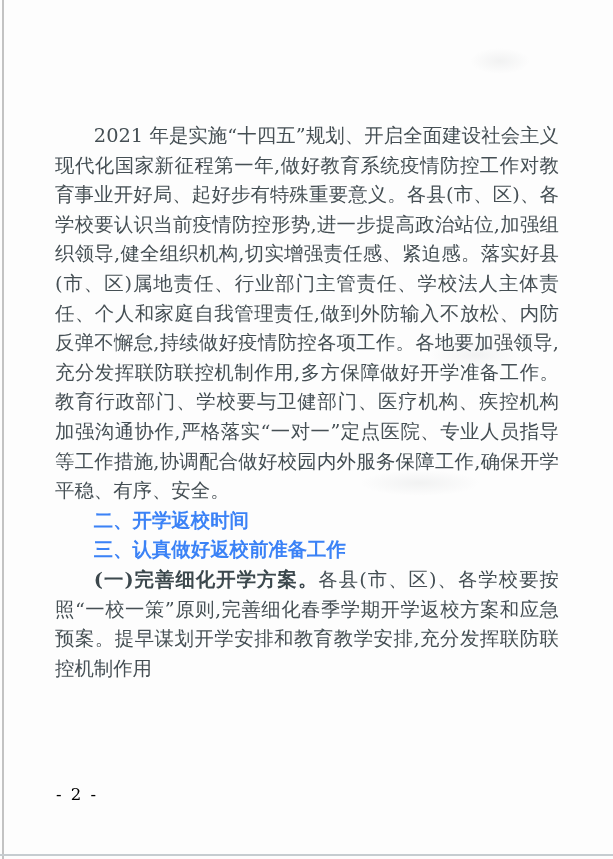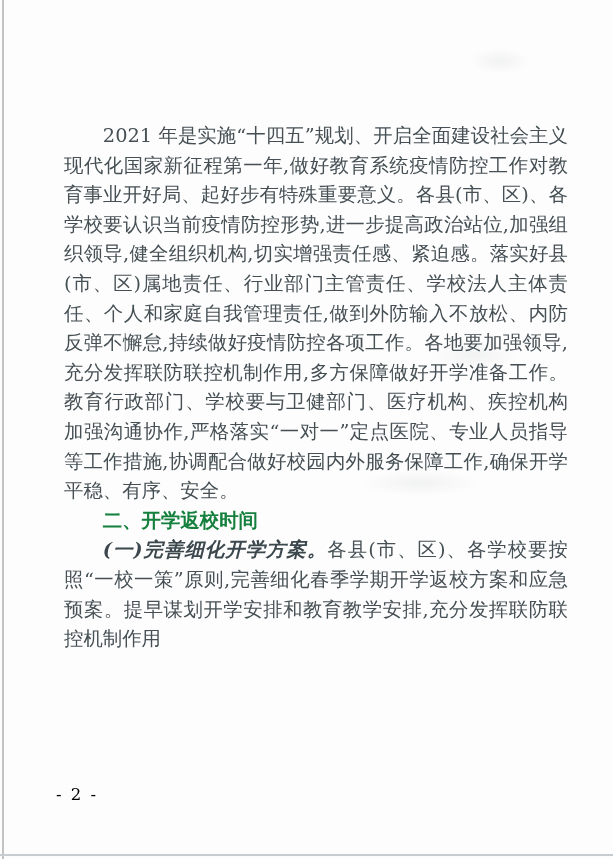--- a/index.html
+++ b/index.html
@@ -26,36 +26,34 @@
   .smudge.s1{left:470px;top:48px;width:60px;height:26px;}
   .smudge.s2{left:430px;top:340px;width:90px;height:30px;}
   .smudge.s3{left:360px;top:470px;width:120px;height:26px;}
 
   
   .content{
     position:absolute;left:55px;top:121px;width:504px;
     font-size:19.4px;line-height:29.6px;
     color:#454f54;
     text-align:justify;
-    margin-left:9px;
   }
   .content p,.content h2{
     margin:0;padding:0;
     text-indent:2em;
     text-align:justify;
     font-size:19.4px;line-height:29.6px;
   }
   h2.heading{
     font-family:"DejaVu Sans",sans-serif;
     font-weight:bold;
-    color:#15803d;
+    color:#3b82f6;
   }
   .lead{
     font-weight:bold;
-    font-style:italic;
     color:#3c484d;
   }
   .page-number{
     position:absolute;left:56px;top:784px;
     font-size:16.5px;line-height:22px;
     letter-spacing:2px;
     color:#58626
 
   6;
   }
@@ -69,18 +67,19 @@
   <div class="smudge s1"></div>
   <div class="smudge s2"></div>
   <div class="smudge s3"></div>
 
   <div class="content">
     <p>2021 年是实施“十四五”规划、开启全面建设社会主义现代化国家新征程第一年,做好教育系统疫情防控工作对教育事业开好局、起好步有特殊重要意义。各县(市、区)、各学校要认识当前疫情防控形势,进一步提高政治站位,加强组织领导,健全组织机构,切实增强责任感、紧迫感。落实好县(市、区)属地责任、行业部门主管责任、学校法人主体责任、个人和家庭自我管理责任,做到外防输入不放松、内防反弹不懈怠,持续做好疫情防控各项工作。各地要加强领导,充分发挥联防联控机制作用,多方保障做好开学准备工作。教育行政部门、学校要与卫健部门、医疗机构、疾控机构加强沟通协作,严格落实“一对一”定点医院、专业人员指导等工作措施,协调配合做好校园内外服务保障工作,确保开学平稳、有序、安全。</p>
 
     <h2 class="heading">二、开学返校时间</h2>
 
 
+    <h2 class="heading">三、认真做好返校前准备工作</h2>
 
     <p><span class="lead">(一)完善细化开学方案。</span><span>各县(市、区)、各学校要按照“一校一策”原则,完善细化春季学期开学返校方案和应急预案。提早谋划开学安排和教育教学安排,充分发挥联防联控机制作用</span></p>
   </div>
 
   <div class="page-number">- 2 -</div>
 </div>
 
 </body></html>

